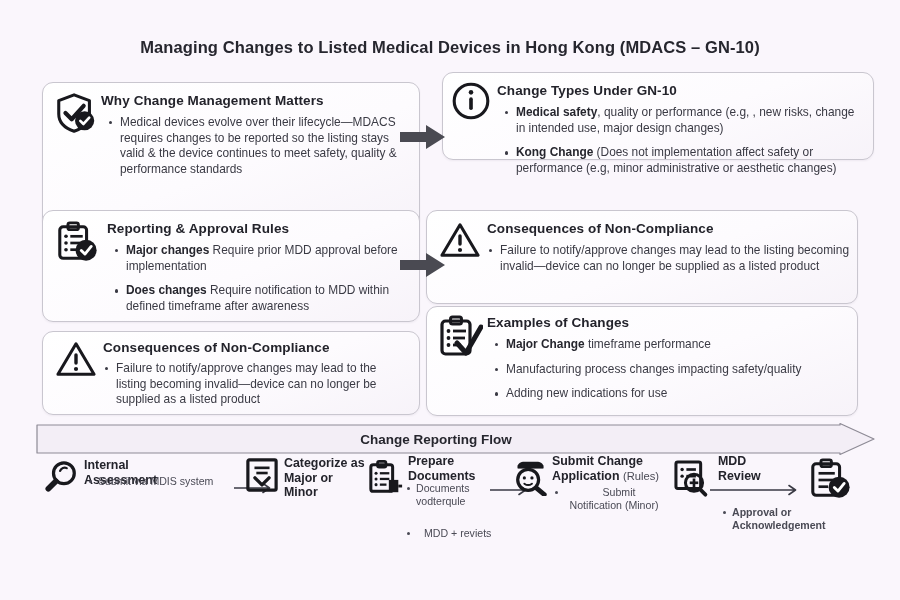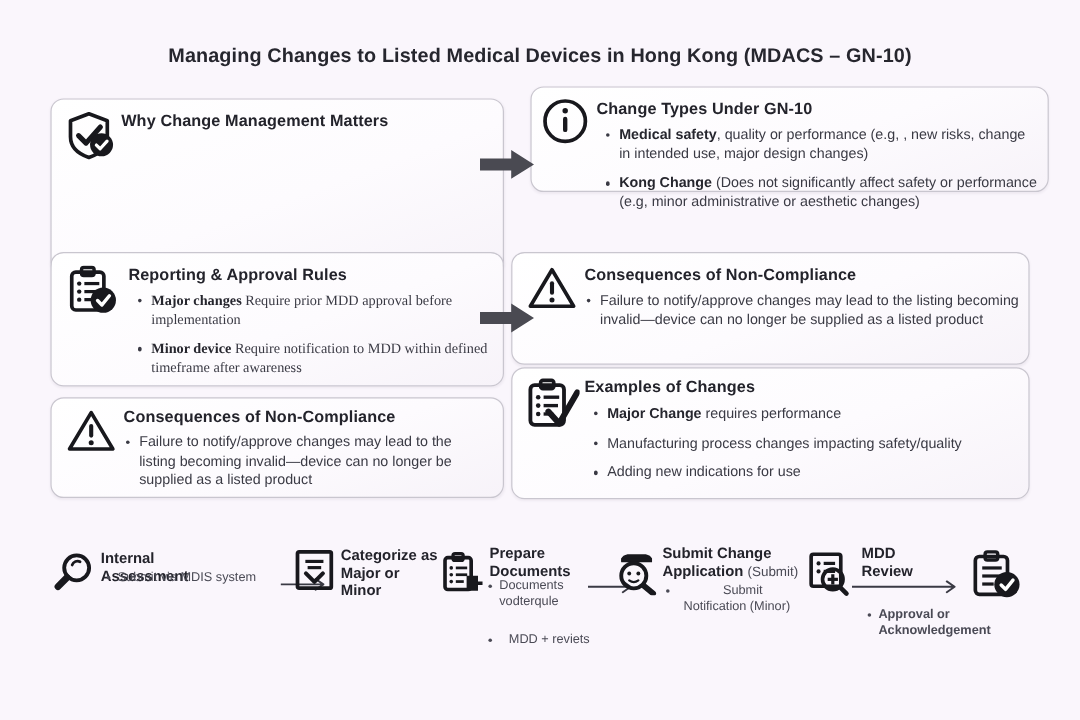--- a/index.html
+++ b/index.html
@@ -86,34 +86,37 @@
   <div class="card" style="left:42px;top:82px;width:378px;height:146px;">
     <span class="icon" style="left:10px;top:8px;">
       <svg width="46" height="46" viewBox="0 0 48 48">
         <path d="M22 4 L38 10 V24 C38 33 31 39 22 42 C13 39 6 33 6 24 V10 Z" fill="none" stroke="#18181d" stroke-width="3.2" stroke-linejoin="round"></path>
         <path d="M13 23 L19.5 29.5 L32 15.5" fill="none" stroke="#18181d" stroke-width="4.4" stroke-linecap="round" stroke-linejoin="round"></path>
         <circle cx="33" cy="31" r="10" fill="#18181d"></circle>
         <path d="M28.5 31.2 L31.8 34.4 L37.8 27.8" fill="none" stroke="#ffffff" stroke-width="2.8" stroke-linecap="round" stroke-linejoin="round"></path>
       </svg>
     </span>
     <div class="card-head" style="left:58px;top:10px;">Why Change Management Matters</div>
+    <ul class="bullets" style="left:64px;top:32px;width:302px;">
+      <li><span>Medical devices evolve over their lifecycle—MDACS requires changes to be reported so the listing stays valid &amp; the device continues to meet safety, quality &amp; performance standards</span></li>
+    </ul>
   </div>
 
   <div class="card" style="left:426px;top:72px;width:432px;height:88px;margin-left:16px;">
     <span class="icon" style="left:8px;top:8px;">
       <svg width="40" height="40" viewBox="0 0 44 44">
         <circle cx="22" cy="22" r="18.5" fill="none" stroke="#18181d" stroke-width="3.4"></circle>
         <circle cx="22" cy="12.5" r="2.5" fill="#18181d"></circle>
         <rect x="20" y="18" width="4" height="14" rx="2" fill="#18181d"></rect>
       </svg>
     </span>
     <div class="card-head" style="left:54px;top:10px;">Change Types Under GN-10</div>
     <ul class="bullets" style="left:60px;top:32px;width:362px;">
       <li><b>Medical safety</b><span>, quality or performance (e.g, , new risks, change in intended use, major design changes)</span></li>
-      <li style="margin-top:9px;"><b>Kong Change</b><span> (Does not significantly affect safety or performance (e.g, minor administrative or aesthetic changes)</span></li>
+      <li style="margin-top:9px;"><b>Kong Change</b><span> (Does not implementation affect safety or performance (e.g, minor administrative or aesthetic changes)</span></li>
     </ul>
   </div>
 
   <span class="blockarrow" style="left:400px;top:124px;">
     <svg width="46" height="26" viewBox="0 0 46 26">
       <path d="M0 8 H26 V1 L45 13 L26 25 V18 H0 Z" fill="#4a4a52"></path>
     </svg>
   </span>
 
   <div class="card" style="left:42px;top:210px;width:378px;height:112px;">
@@ -125,23 +128,23 @@
         <circle cx="11.5" cy="23" r="1.9" fill="#18181d"></circle>
         <circle cx="11.5" cy="30" r="1.9" fill="#18181d"></circle>
         <rect x="16" y="14.6" width="13" height="2.8" fill="#18181d"></rect>
         <rect x="16" y="21.6" width="13" height="2.8" fill="#18181d"></rect>
         <rect x="16" y="28.6" width="9" height="2.8" fill="#18181d"></rect>
         <circle cx="32.5" cy="30.5" r="11" fill="#18181d"></circle>
         <path d="M27.5 30.8 L31.3 34.6 L37.8 26.6" fill="none" stroke="#ffffff" stroke-width="3" stroke-linecap="round" stroke-linejoin="round"></path>
       </svg>
     </span>
     <div class="card-head" style="left:64px;top:10px;">Reporting &amp; Approval Rules</div>
-    <ul class="bullets" style="left:70px;top:32px;width:296px;font-family:Liberation Serif, serif;">
+    <ul class="bullets" style="left:70px;top:32px;width:296px;">
       <li><b>Major changes</b><span> Require prior MDD approval before implementation</span></li>
-      <li style="margin-top:9px;"><b>Minor device</b><span> Require notification to MDD within defined timeframe after awareness</span></li>
+      <li style="margin-top:9px;"><b>Does changes</b><span> Require notification to MDD within defined timeframe after awareness</span></li>
     </ul>
   </div>
 
   <div class="card" style="left:426px;top:210px;width:432px;height:94px;">
     <span class="icon" style="left:12px;top:10px;">
       <svg width="42" height="38" viewBox="0 0 44 40">
         <path d="M22 4 L41 36 H3 Z" fill="none" stroke="#18181d" stroke-width="3.2" stroke-linejoin="round"></path>
         <rect x="20.2" y="14" width="3.6" height="12" rx="1.8" fill="#18181d"></rect>
         <circle cx="22" cy="30.5" r="2.2" fill="#18181d"></circle>
       </svg>
@@ -181,26 +184,32 @@
         <circle cx="11.5" cy="23" r="1.9" fill="#18181d"></circle>
         <circle cx="11.5" cy="30" r="1.9" fill="#18181d"></circle>
         <rect x="16" y="14.6" width="13" height="2.8" fill="#18181d"></rect>
         <rect x="16" y="21.6" width="12" height="2.8" fill="#18181d"></rect>
         <rect x="16" y="28.6" width="8" height="2.8" fill="#18181d"></rect>
         <path d="M20 28 L29 38 L44 12" fill="none" stroke="#18181d" stroke-width="5" stroke-linecap="round" stroke-linejoin="round"></path>
       </svg>
     </span>
     <div class="card-head" style="left:60px;top:8px;">Examples of Changes</div>
     <ul class="bullets" style="left:66px;top:30px;width:356px;">
-      <li style="margin-bottom:9px;"><b>Major Change</b><span>  requires performance</span></li>
+      <li style="margin-bottom:9px;"><b>Major Change</b><span>  timeframe performance</span></li>
       <li style="margin-bottom:9px;"><span>Manufacturing process changes impacting safety/quality</span></li>
       <li><span>Adding new indications for use</span></li>
     </ul>
   </div>
 
+  <div class="flow-banner">
+    <svg width="840" height="34" viewBox="0 0 840 34" style="position:absolute;left:0;top:0;">
+      <path d="M1 3 H804 V1.5 L838 17 L804 32.5 V31 H1 Z" fill="#f3eef6" stroke="#8d8a95" stroke-width="1.2" stroke-linejoin="round"></path>
+    </svg>
+    <div class="label">Change Reporting Flow</div>
+  </div>
 
   <div class="step" style="left:44px;top:458px;">
     <span class="icon" style="left:0px;top:2px;">
       <svg width="36" height="34" viewBox="0 0 38 36">
         <circle cx="21" cy="14" r="11" fill="none" stroke="#18181d" stroke-width="3.4"></circle>
         <path d="M17 11.5 C18 8.5 21.5 7.2 24 8.6" fill="none" stroke="#18181d" stroke-width="2.4" stroke-linecap="round"></path>
         <path d="M12.5 22.5 L4.5 30.5" stroke="#18181d" stroke-width="6" stroke-linecap="round"></path>
       </svg>
     </span>
     <div class="step-title" style="left:40px;top:0px;">Internal Assessment</div>
@@ -261,21 +270,21 @@
         <rect x="6" y="7.5" width="27" height="3.2" fill="#18181d"></rect>
         <circle cx="17" cy="23" r="11" fill="none" stroke="#18181d" stroke-width="3.4"></circle>
         <circle cx="13" cy="21" r="1.7" fill="#18181d"></circle>
         <circle cx="21" cy="21" r="1.7" fill="#18181d"></circle>
         <path d="M13 27 Q17 30 21 27" fill="none" stroke="#18181d" stroke-width="2" stroke-linecap="round"></path>
         <path d="M25.5 31.5 L34 38.5" stroke="#18181d" stroke-width="5" stroke-linecap="round"></path>
       </svg>
     </span>
     <div class="step-title" style="left:40px;top:-2px;width:120px;white-space:normal;">
       <span>Submit Change Application</span>
-      <span class="muted">(Submit)</span>
+      <span class="muted">(Rules)</span>
     </div>
     <div class="step-sub" style="left:42px;top:30px;width:120px;text-align:center;">
       <span class="b">Submit</span>
       <span class="cont" style="padding-left:0;">Notification (Minor)</span>
     </div>
   </div>
 
   <div class="step" style="left:674px;top:456px;">
     <span class="icon" style="left:0px;top:4px;">
       <svg width="40" height="38" viewBox="0 0 42 40">

